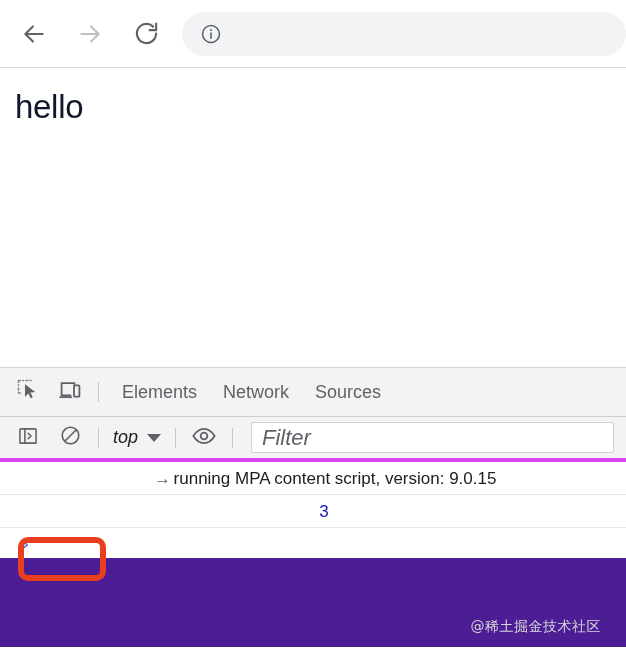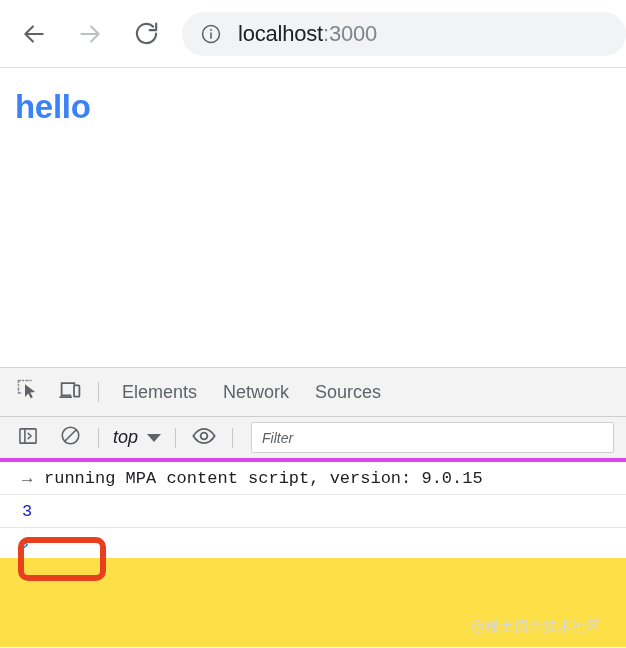--- a/index.html
+++ b/index.html
@@ -70,31 +70,32 @@
     background: #ffffff;
     position: relative;
     border-bottom: 1px solid #d4d4d4;
     box-sizing: border-box;
   }
   .page-heading {
     position: absolute;
     left: 15px;
     top: 20px;
     font-size: 33px;
-    color: #3b82f6;
-    font-weight: 700;
+    color: #0f172a;
+    font-weight: 400;
     letter-spacing: -0.3px;
   }
 
   
   .devtools {
-    background: #fde047;
+    background: #4c1d95;
     height: 279px;
     position: relative;
     box-sizing: border-box;
+    text-align: center;
   }
   .dt-tabbar {
     height: 49px;
     background: #f3f3f3;
     border-bottom: 1px solid #cdcdcd;
     display: flex;
     align-items: center;
     box-sizing: border-box;
     position: relative;
   }
@@ -168,33 +169,33 @@
     height: 31px;
     background: #ffffff;
     border: 1px solid #d0d0d0;
     border-radius: 2px;
     margin-left: 8px;
     margin-right: 12px;
     display: flex;
     align-items: center;
     padding-left: 10px;
     box-sizing: border-box;
-    font-size: 14px;
+    font-size: 22px;
     color: #5f6368;
     min-width: 0;
   }
 
   
   .console-body {
     background: #ffffff;
     position: relative;
   }
   .console-row {
     border-bottom: 1px solid #e8e8e8;
-    font-family: Liberation Mono, monospace;
+    font-family: Liberation Sans, sans-serif;
     font-size: 17px;
     color: #202124;
     padding: 5px 0 5px 44px;
     white-space: nowrap;
     overflow: hidden;
     line-height: 23px;
     box-sizing: border-box;
     height: 33px;
   }
   .console-row .arrow {
@@ -274,21 +275,20 @@
   </div>
 
   <div class="omnibox">
     <span class="omnibox-icon">
       <svg width="22" height="22" viewBox="0 0 24 24" fill="none" stroke="#5f6368" stroke-width="1.7">
         <circle cx="12" cy="12" r="9.2"></circle>
         <line x1="12" y1="11" x2="12" y2="16.6" stroke-linecap="round"></line>
         <circle cx="12" cy="7.6" r="1.05" fill="#5f6368" stroke="none"></circle>
       </svg>
     </span>
-    <span class="omnibox-url"><span>localhost</span><span class="dim">:3000</span></span>
   </div>
 </div>
 
 <div class="viewport">
   <div class="page-heading">hello</div>
 </div>
 
 <div class="devtools">
 
   <div class="dt-tabbar">

